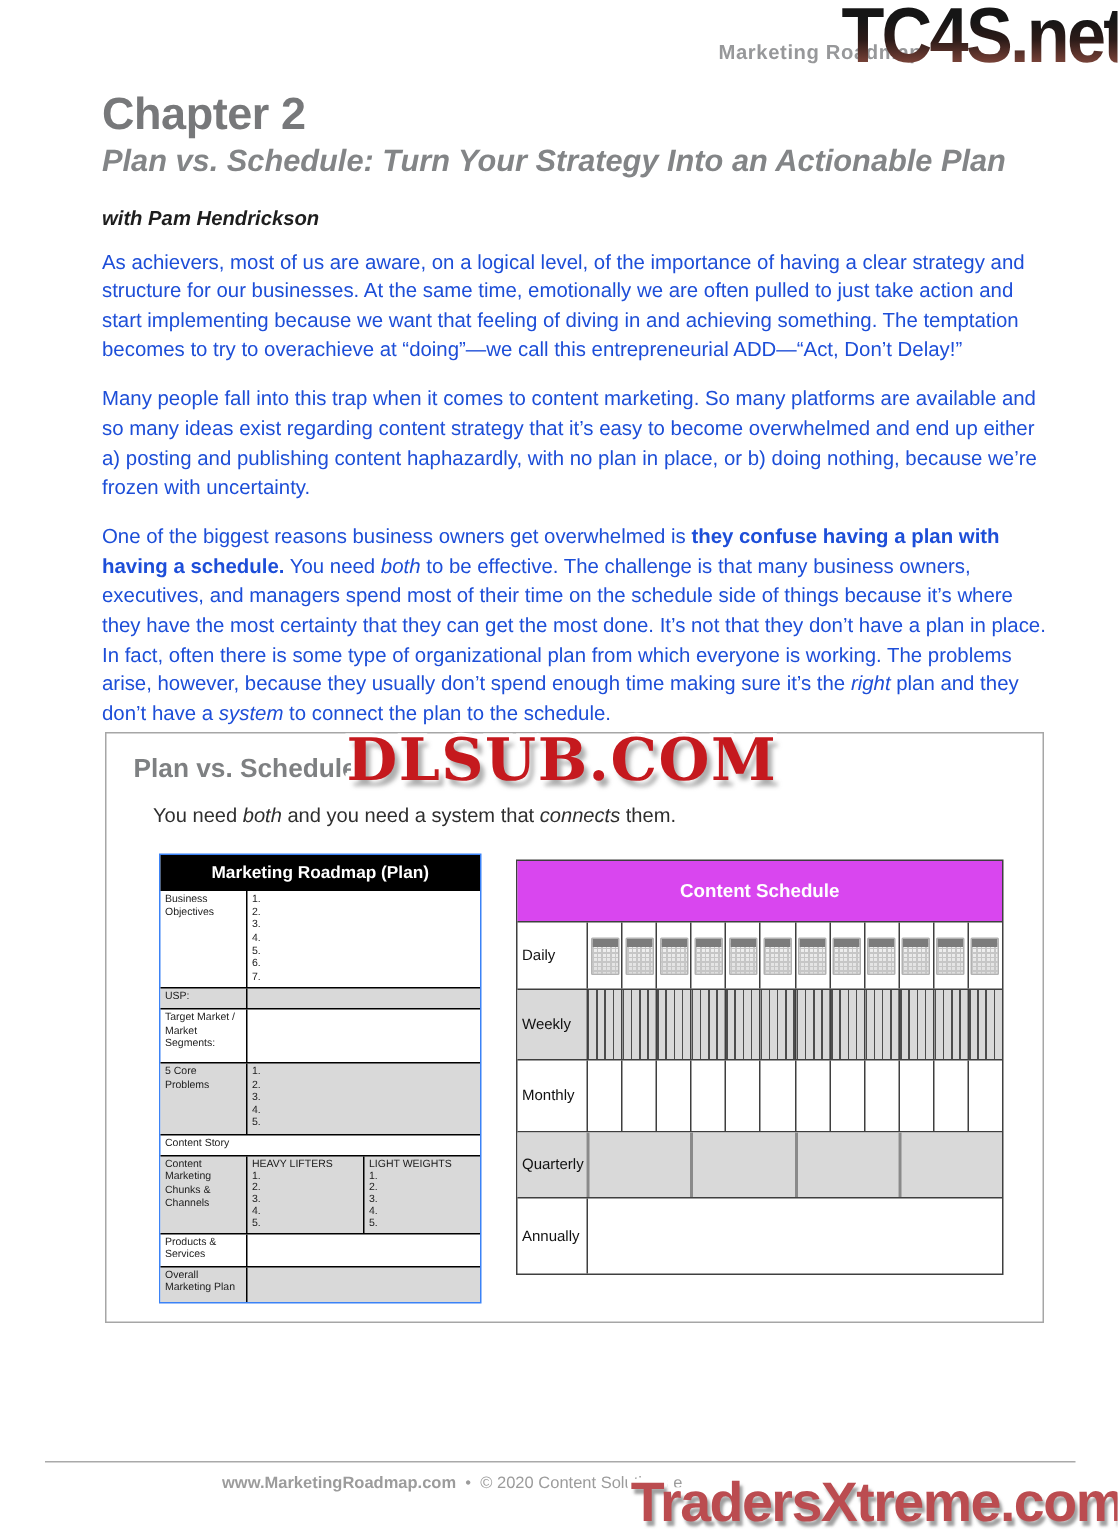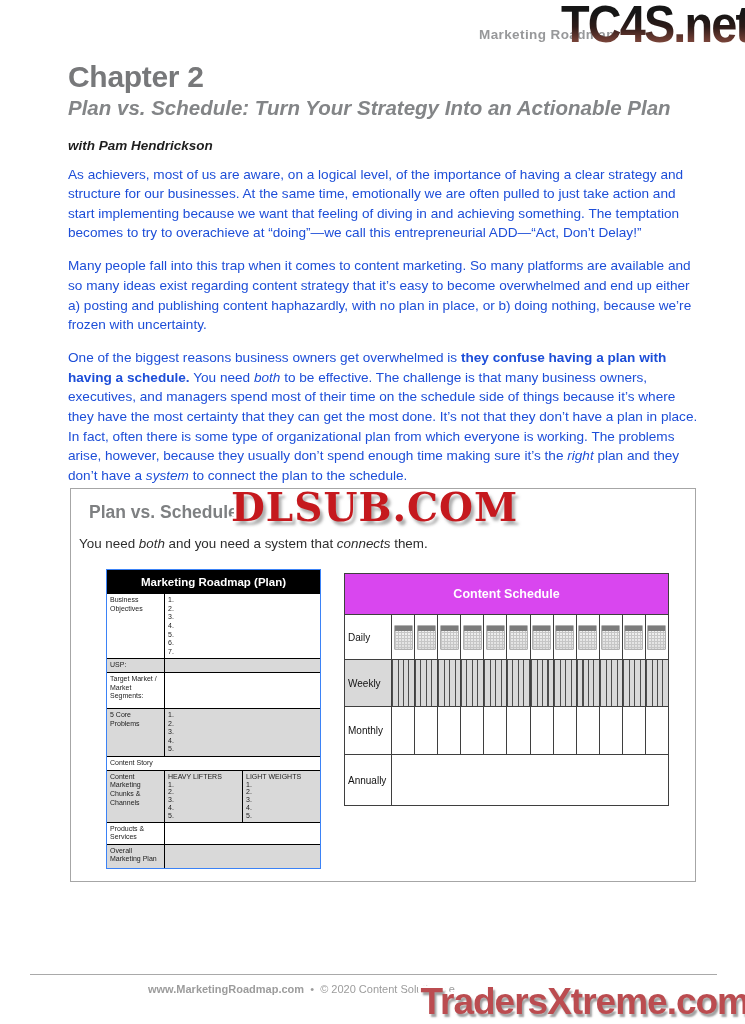--- a/index.html
+++ b/index.html
@@ -26,21 +26,21 @@
   .byline{font-size:13.5px;font-weight:bold;font-style:italic;color:#1e1e1e;margin-top:18px;}
   .para{font-size:13.6px;line-height:1.44;margin-top:12px;color:#1d4ed8;}
   .b{font-weight:bold;}
   .i{font-style:italic;}
   
   .figure-box{
     position:absolute;left:70px;top:488px;width:626px;height:394px;
     border:1px solid #a6a6a6;box-sizing:border-box;background:#fff;
   }
   .fig-title{position:absolute;left:18px;top:13px;font-size:17.5px;font-weight:bold;color:#7e8082;margin:0;}
-  .fig-caption{position:absolute;left:8px;top:47px;font-size:13.4px;color:#2e2e2e;}
+  .fig-caption{position:absolute;left:31px;top:47px;font-size:13.4px;color:#2e2e2e;}
   .tables{position:absolute;left:35px;top:80px;display:flex;align-items:flex-start;}
   
   .plan-table{width:215px;border:1px solid #3b82f6;box-sizing:border-box;font-size:7px;line-height:1.23;color:#1c1c1c;background:#fff;}
   .plan-header{background:#000;color:#fff;text-align:center;font-size:11.5px;font-weight:bold;padding:5px 0;}
   .prow{display:flex;border-top:1px solid #000;box-sizing:border-box;}
   .prow .lbl{width:57px;padding:2px 3px;box-sizing:border-box;white-space:pre-line;}
   .prow .val{flex:1;border-left:1px solid #000;padding:2px 3px;box-sizing:border-box;white-space:pre-line;}
   .gray{background:#d9d9d9;}
   .h-usp{min-height:13px;}
   .h-target{min-height:36px;}
@@ -256,20 +256,27 @@
         <div class="scell"></div>
         <div class="scell"></div>
         <div class="scell"></div>
         <div class="scell"></div>
         <div class="scell"></div>
         <div class="scell"></div>
         <div class="scell"></div>
         <div class="scell"></div>
       </div>
 
+      <div class="srow srow-q h-quarterly">
+        <div class="slbl gray">Quarterly</div>
+        <div class="scell qcell"></div>
+        <div class="scell qcell"></div>
+        <div class="scell qcell"></div>
+        <div class="scell qcell"></div>
+      </div>
 
       <div class="srow srow-a h-annually">
         <div class="slbl">Annually</div>
         <div class="scell"></div>
       </div>
     </div>
 
   </div>
 </div>
 

